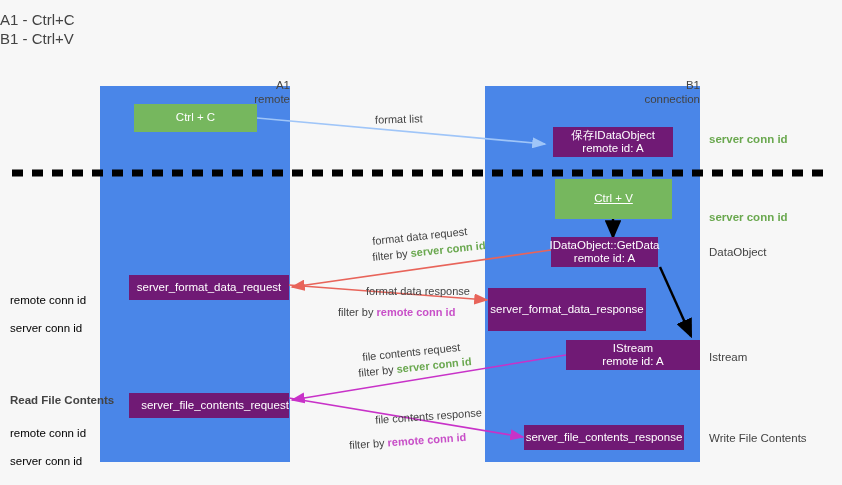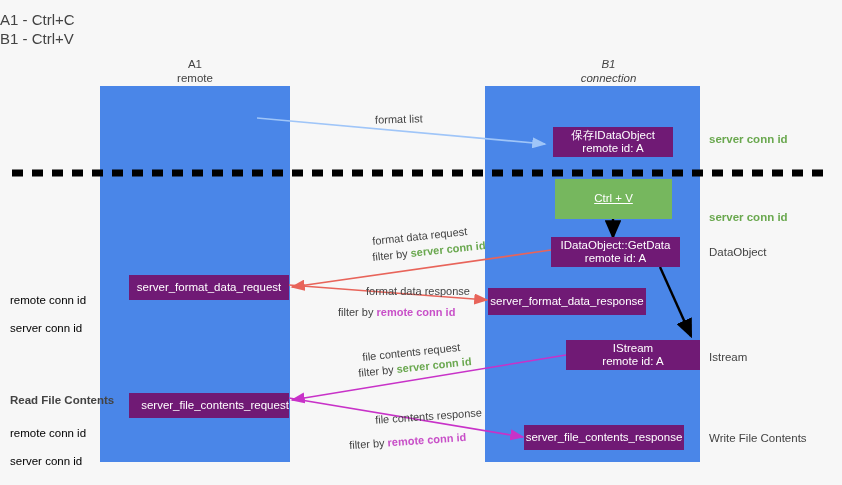--- a/index.html
+++ b/index.html
@@ -36,25 +36,26 @@
     line-height: 19px;
     color: #434343;
     white-space: pre-line;
   }
   .col {
     position: absolute;
     background: #4a86e8;
   }
   .col-head {
     position: absolute;
-    text-align: center;
+    text-align: right;
     font-size: 11.5px;
     line-height: 14px;
     color: #434343;
     white-space: pre-line;
+    margin-top: 21px;
   }
   .nodebox {
     position: absolute;
     box-sizing: border-box;
     display: flex;
     flex-direction: column;
     align-items: center;
     justify-content: center;
     text-align: center;
     color: #ffffff;
@@ -89,21 +90,21 @@
 <div id="canvas">
 
   <div class="title">A1 - Ctrl+C
 B1 - Ctrl+V</div>
 
   <div class="col" style="left:100px; top:86px; width:190px; height:376px;"></div>
   <div class="col" style="left:485px; top:86px; width:215px; height:376px;"></div>
 
   <div class="col-head" style="left:100px; top:57px; width:190px;">A1
 remote</div>
-  <div class="col-head" style="left:501px; top:57px; width:215px;font-style:italic;">B1
+  <div class="col-head" style="left:485px; top:57px; width:215px;">B1
 connection</div>
 
   <svg class="layer" viewBox="0 0 842 485">
     <defs>
       <marker id="ah-blue" markerWidth="9" markerHeight="7" refX="8" refY="3.5" orient="auto">
         <polygon points="0 0, 9 3.5, 0 7" fill="#9fc5f8"></polygon>
       </marker>
       <marker id="ah-red" markerWidth="9" markerHeight="7" refX="8" refY="3.5" orient="auto">
         <polygon points="0 0, 9 3.5, 0 7" fill="#e8645a"></polygon>
       </marker>
@@ -141,45 +142,48 @@
 
     <g>
       <line x1="289" y1="398" x2="523" y2="437" stroke="#c832c8" stroke-width="1.6" marker-end="url(#ah-mag)"></line>
     </g>
 
     <g>
       <line x1="12" y1="173" x2="828" y2="173" stroke="#000000" stroke-width="7" stroke-dasharray="11 9"></line>
     </g>
   </svg>
 
+  <div class="nodebox green" style="left:134px; top:104px; width:123px; height:28px;">
+    <span>Ctrl + C</span>
+  </div>
 
   <div class="nodebox orange" style="left:553px; top:127px; width:120px; height:30px;">
     <span>保存IDataObject</span>
     <span class="l2">remote id: A</span>
   </div>
 
   <div class="nodebox green" style="left:555px; top:179px; width:117px; height:40px;text-decoration:underline;">
     <span>Ctrl + V</span>
   </div>
 
-  <div class="nodebox orange" style="left:551px; top:237px; width:129px; height:30px;">
+  <div class="nodebox orange" style="left:551px; top:237px; width:107px; height:30px;">
     <span>IDataObject::GetData</span>
     <span class="l2">remote id: A</span>
   </div>
 
   <div class="nodebox orange" style="left:566px; top:340px; width:134px; height:30px;">
     <span>IStream</span>
     <span class="l2">remote id: A</span>
   </div>
 
   <div class="nodebox orange" style="left:129px; top:275px; width:160px; height:25px;">
     <span>server_format_data_request</span>
   </div>
 
-  <div class="nodebox orange" style="left:488px; top:288px; width:158px; height:27px;">
+  <div class="nodebox orange" style="left:488px; top:288px; width:158px; height:43px;">
     <span>server_format_data_response</span>
   </div>
 
   <div class="nodebox orange" style="left:129px; top:393px; width:160px; height:25px;padding-left:16px;">
     <span>server_file_contents_request</span>
   </div>
 
   <div class="nodebox orange" style="left:524px; top:425px; width:160px; height:25px;">
     <span>server_file_contents_response</span>
   </div>

